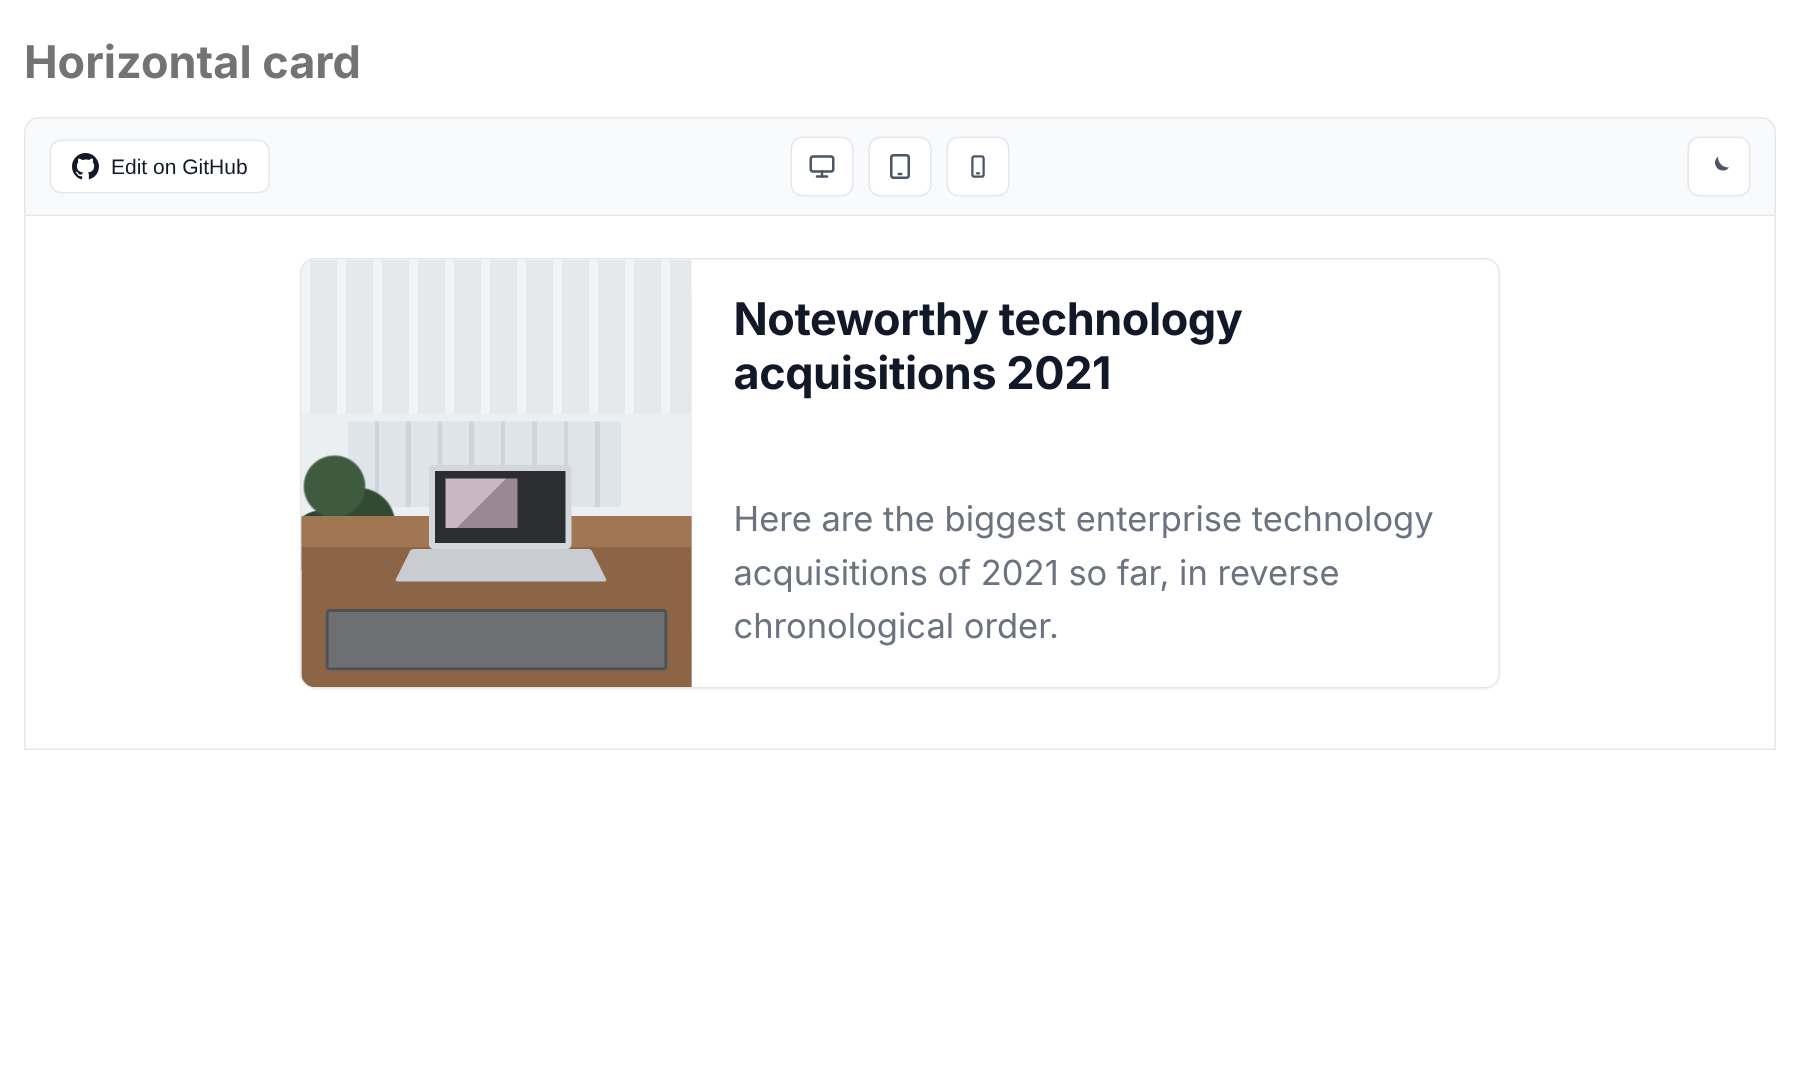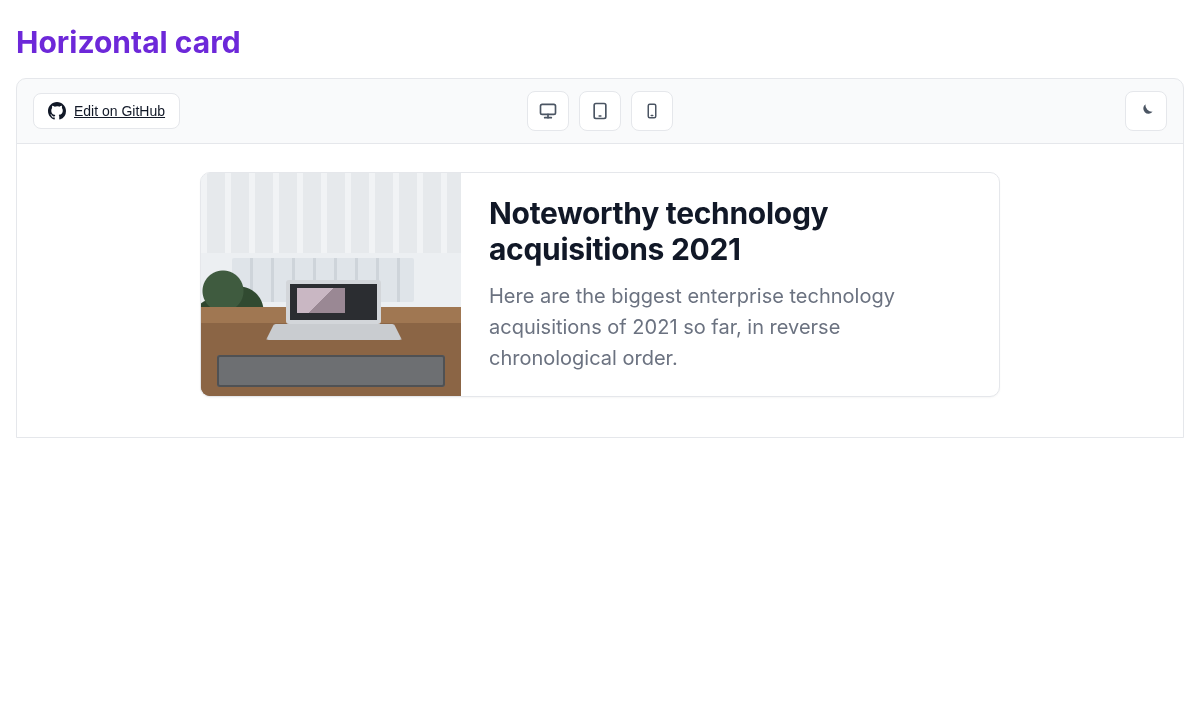--- a/index.html
+++ b/index.html
@@ -11,21 +11,21 @@
     color: #111827;
   }
   .page {
     padding: 24px 16px 0 16px;
     width: 1200px;
   }
   .section-title {
     font-size: 30px;
     font-weight: 700;
     margin: 0 0 18px 0;
-    color: #6d28d9;
+    color: #737373;
   }
   .section-desc {
     font-size: 19px;
     color: #6b7280;
     line-height: 1.55;
     margin: 0 0 36px 0;
     max-width: 1060px;
   }
   .demo-panel {
     border: 1px solid #e5e7eb;
@@ -33,21 +33,21 @@
     overflow: hidden;
     background: #f9fafb;
   }
   .demo-toolbar {
     display: grid;
     grid-template-columns: 1fr auto 1fr;
     align-items: center;
     padding: 12px 16px;
     border-bottom: 1px solid #e5e7eb;
   }
-  .tb-left { display:flex;text-decoration:underline; }
+  .tb-left { display:flex; }
   .tb-center { display:flex; gap:10px; justify-content:center; }
   .tb-right { display:flex; justify-content:flex-end; }
   .pill-btn {
     display:inline-flex;
     align-items:center;
     gap:8px;
     border:1px solid #e5e7eb;
     background:#ffffff;
     color:#111827;
     font-size:14px;
@@ -143,31 +143,32 @@
     background:#c9ccd0;
     transform:perspective(120px) rotateX(45deg);
     transform-origin:top center;
     border-radius:2px;
   }
   .hcard-body {
     padding: 22px 28px;
     display:flex;
     flex-direction:column;
     justify-content:center;
+    gap:48px;
   }
   .hcard-title {
     font-size:30px;
     line-height:1.2;
     font-weight:700;
     color:#111827;
     margin:0 0 14px 0;
     letter-spacing:-0.3px;
   }
   .hcard-text {
-    font-size:20px;
+    font-size:23px;
     color:#6b7280;
     line-height:1.55;
     margin:0;
     max-width: 480px;
   }
   svg { display:block; }
 </style>
 </head>
 <body>
 

